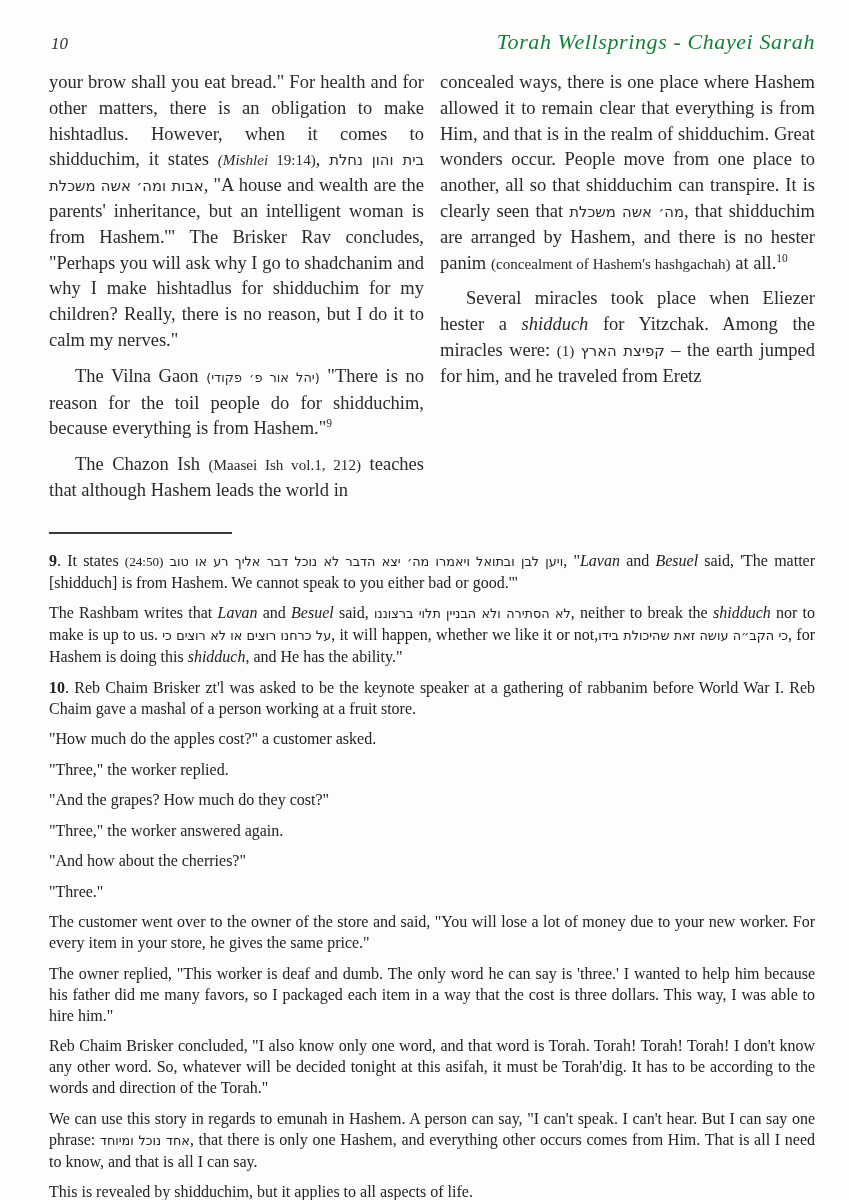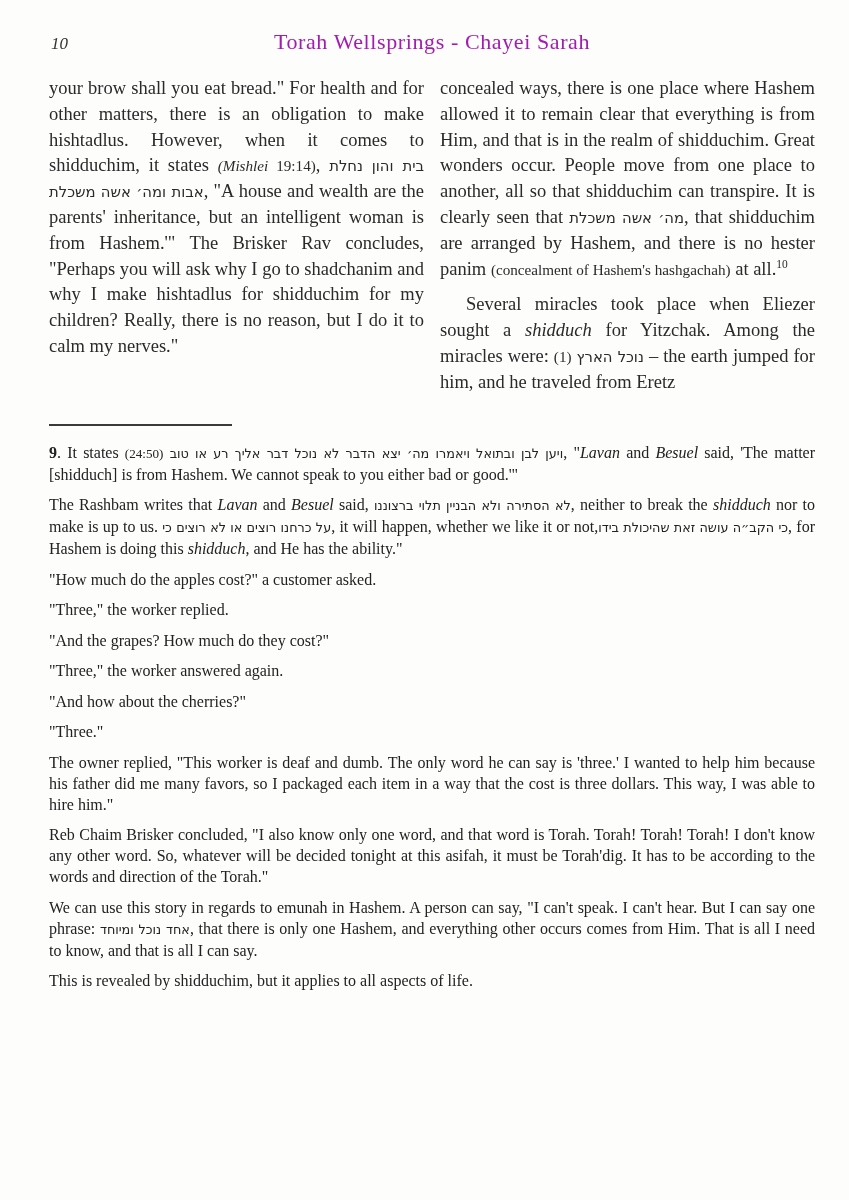--- a/index.html
+++ b/index.html
@@ -8,24 +8,24 @@
     background:#fdfdfc;
     font-family:"Liberation Serif","DejaVu Serif",serif;
     color:#262626;
     -webkit-font-smoothing:antialiased;
   }
   .page{position:relative;width:766px;padding:26px 34px 0 49px;}
 
   
   .header{position:relative;height:44px;}
   .page-number{position:absolute;left:2px;top:8px;font-style:italic;font-size:17px;color:#333;}
-  .title{text-align:center;font-size:22px;letter-spacing:.6px;color:#a21caf;padding-top:3px;}
+  .title{text-align:right;font-style:italic;font-size:22px;letter-spacing:.6px;color:#15803d;padding-top:3px;}
 
   
-  .columns{display:flex;gap:16px;margin-top:6px;}
+  .columns{display:flex;gap:16px;}
   .col{flex:1;text-align:justify;font-size:18.5px;line-height:25.8px;color:#2a2a2a;}
   .col p{margin:0 0 10px 0;}
   p.indent{text-indent:26px;}
 
   
   .divider{width:183px;border:none;border-top:2px solid #3a3a3a;margin:18px 0 16px 0;}
   .footnotes{font-size:16px;line-height:21px;text-align:justify;color:#222;}
   .footnotes p{margin:0 0 9.5px 0;}
 
   
@@ -42,37 +42,41 @@
 <div class="page">
 
   <div class="header">
     <span class="page-number">10</span>
     <div class="title">Torah Wellsprings - Chayei Sarah</div>
   </div>
 
   <div class="columns">
     <div class="col">
         <p><span>your brow shall you eat bread." For health and for other matters, there is an obligation to make hishtadlus. However, when it comes to shidduchim, it states </span><span class="sm it">(Mishlei</span><span class="sm"> 19:14)</span><span>, </span><span class="heb" dir="rtl">בית והון נחלת אבות ומה׳ אשה משכלת</span><span>, "A house and wealth are the parents' inheritance, but an intelligent woman is from Hashem.'" The Brisker Rav concludes, "Perhaps you will ask why I go to shadchanim and why I make hishtadlus for shidduchim for my children? Really, there is no reason, but I do it to calm my nerves."</span></p>
+        <p class="indent"><span>The Vilna Gaon </span><span class="heb sm" dir="rtl">(יהל אור פ׳ פקודי)</span><span> "There is no reason for the toil people do for shidduchim, because everything is from Hashem."</span><sup class="sup">9</sup></p>
+        <p class="indent"><span>The Chazon Ish </span><span class="sm">(Maasei Ish vol.1, 212)</span><span> teaches that although Hashem leads the world in</span></p>
       </div>
     <div class="col">
         <p><span>concealed ways, there is one place where Hashem allowed it to remain clear that everything is from Him, and that is in the realm of shidduchim. Great wonders occur. People move from one place to another, all so that shidduchim can transpire. It is clearly seen that </span><span class="heb" dir="rtl">מה׳ אשה משכלת</span><span>, that shidduchim are arranged by Hashem, and there is no hester panim </span><span class="sm">(concealment of Hashem's hashgachah)</span><span> at all.</span><sup class="sup">10</sup></p>
-        <p class="indent"><span>Several miracles took place when Eliezer sought a </span><span class="it">shidduch</span><span> for Yitzchak. Among the miracles were: </span><span class="sm">(1)</span><span> </span><span class="heb" dir="rtl">נוכל הארץ</span><span> – the earth jumped for him, and he traveled from Eretz</span></p>
+        <p class="indent"><span>Several miracles took place when Eliezer hester a </span><span class="it">shidduch</span><span> for Yitzchak. Among the miracles were: </span><span class="sm">(1)</span><span> </span><span class="heb" dir="rtl">קפיצת הארץ</span><span> – the earth jumped for him, and he traveled from Eretz</span></p>
       </div>
   </div>
 
   <hr class="divider">
 
   <div class="footnotes">
       <p><span class="bf">9</span><span>. It states </span><span class="sm">(24:50)</span><span> </span><span class="heb" dir="rtl">ויען לבן ובתואל ויאמרו מה׳ יצא הדבר לא נוכל דבר אליך רע או טוב</span><span>, "</span><span class="it">Lavan</span><span> and </span><span class="it">Besuel</span><span> said, 'The matter [shidduch] is from Hashem. We cannot speak to you either bad or good.'"</span></p>
       <p><span>The Rashbam writes that </span><span class="it">Lavan</span><span> and </span><span class="it">Besuel</span><span> said, </span><span class="heb" dir="rtl">לא הסתירה ולא הבניין תלוי ברצוננו</span><span>, neither to break the </span><span class="it">shidduch</span><span> nor to make is up to us. </span><span class="heb" dir="rtl">על כרחנו רוצים או לא רוצים כי</span><span>, it will happen, whether we like it or not,</span><span class="heb" dir="rtl">כי הקב״ה עושה זאת שהיכולת בידו</span><span>, for Hashem is doing this </span><span class="it">shidduch</span><span>, and He has the ability."</span></p>
+      <p><span class="bf">10</span><span>. Reb Chaim Brisker zt'l was asked to be the keynote speaker at a gathering of rabbanim before World War I. Reb Chaim gave a mashal of a person working at a fruit store.</span></p>
       <p><span>"How much do the apples cost?" a customer asked.</span></p>
       <p><span>"Three," the worker replied.</span></p>
       <p><span>"And the grapes? How much do they cost?"</span></p>
       <p><span>"Three," the worker answered again.</span></p>
       <p><span>"And how about the cherries?"</span></p>
       <p><span>"Three."</span></p>
+      <p><span>The customer went over to the owner of the store and said, "You will lose a lot of money due to your new worker. For every item in your store, he gives the same price."</span></p>
       <p><span>The owner replied, "This worker is deaf and dumb. The only word he can say is 'three.' I wanted to help him because his father did me many favors, so I packaged each item in a way that the cost is three dollars. This way, I was able to hire him."</span></p>
       <p><span>Reb Chaim Brisker concluded, "I also know only one word, and that word is Torah. Torah! Torah! Torah! I don't know any other word. So, whatever will be decided tonight at this asifah, it must be Torah'dig. It has to be according to the words and direction of the Torah."</span></p>
       <p><span>We can use this story in regards to emunah in Hashem. A person can say, "I can't speak. I can't hear. But I can say one phrase: </span><span class="heb" dir="rtl">אחד נוכל ומיוחד</span><span>, that there is only one Hashem, and everything other occurs comes from Him. That is all I need to know, and that is all I can say.</span></p>
       <p><span>This is revealed by shidduchim, but it applies to all aspects of life.</span></p>
     </div>
 
 </div>
 
 </body></html>

